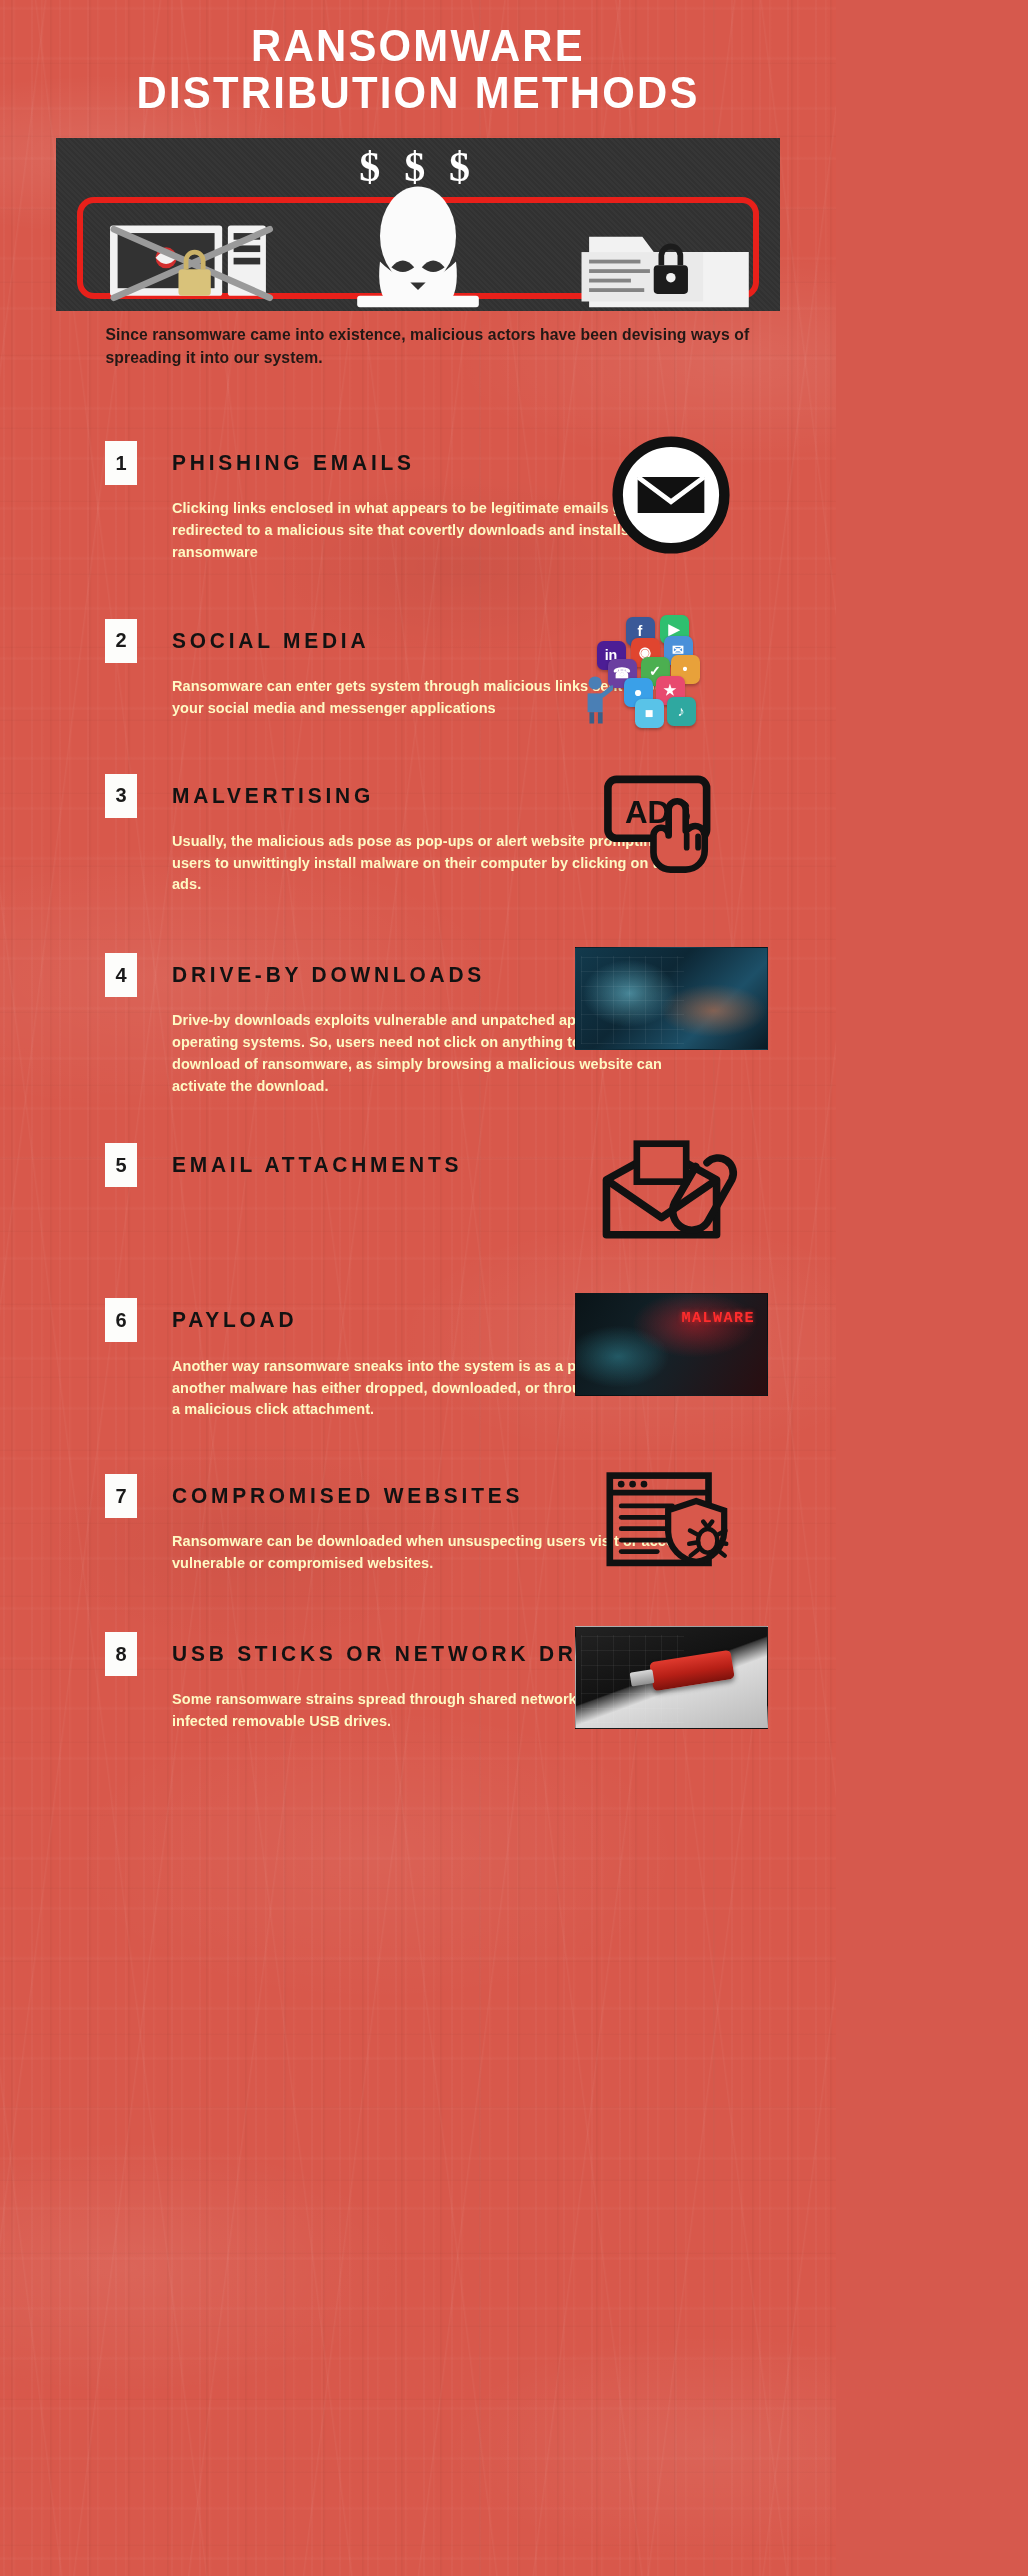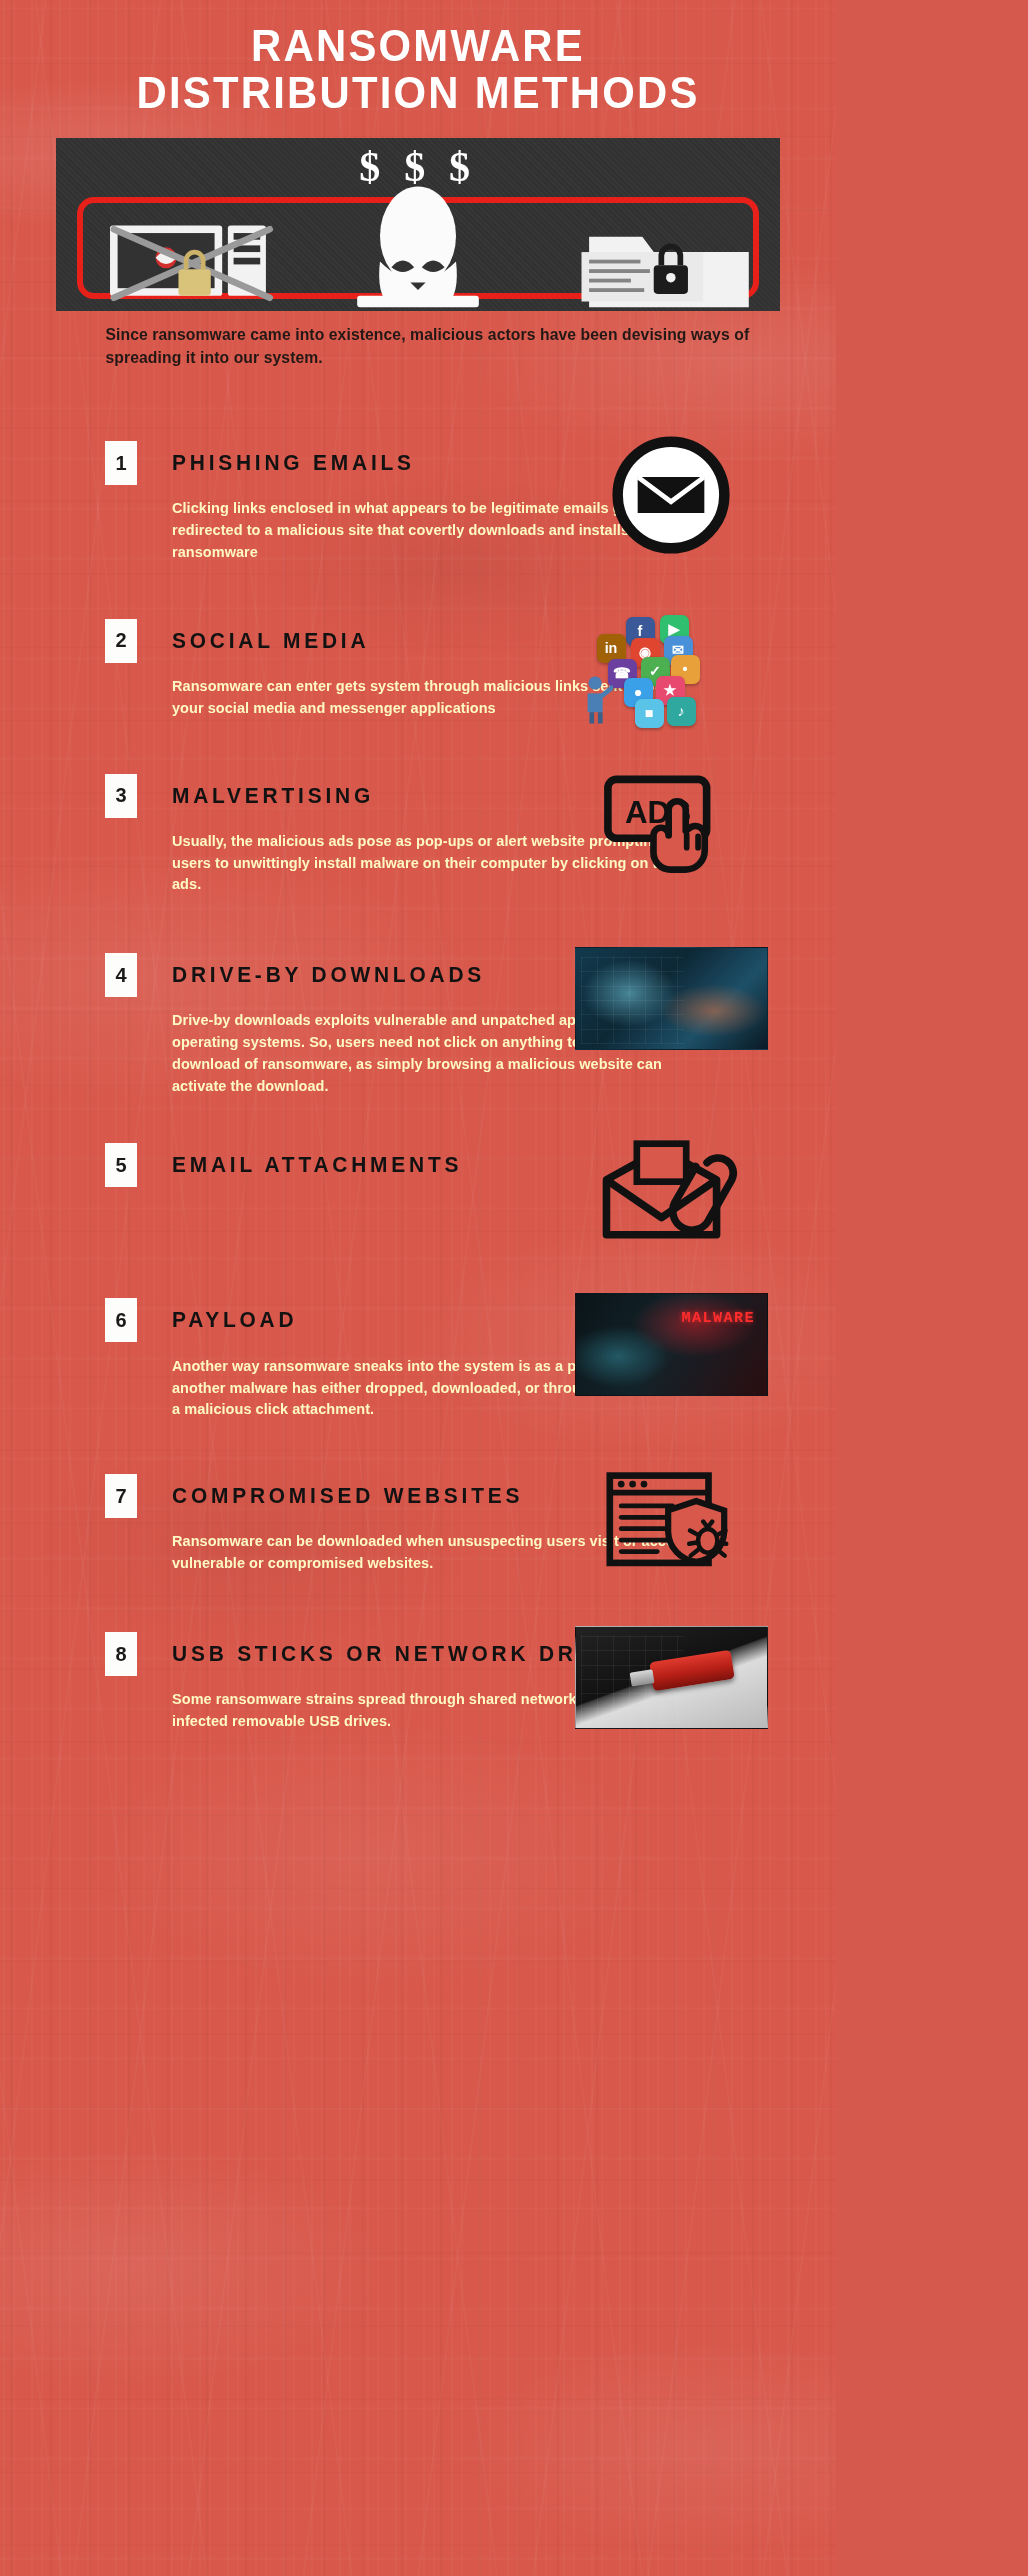--- a/index.html
+++ b/index.html
@@ -389,21 +389,21 @@
       <div class="item" style="margin-top:55px;">
         <div class="num">2</div>
         <div class="item-text">
           <div class="item-head">SOCIAL MEDIA</div>
           <div class="item-body">Ransomware can enter gets system through malicious links sent through your social media and messenger applications</div>
         </div>
         <div class="illus">
           <div class="social" id="social-cluster">
               <div class="sq" style="left: 50px; top: 3.8px; background: rgb(59, 89, 152);">f</div>
               <div class="sq" style="left: 84px; top: 1.9px; background: rgb(47, 191, 111);">▶</div>
-              <div class="sq" style="left: 21px; top: 21px; background: #a16207;">in</div>
+              <div class="sq" style="left: 21px; top: 28px; background: #4c1d95;">in</div>
               <div class="sq" style="left: 55px; top: 25px; background: rgb(224, 69, 47);">◉</div>
               <div class="sq" style="left: 88px; top: 23px; background: rgb(74, 144, 217);">✉</div>
               <div class="sq" style="left: 32px; top: 46px; background: rgb(107, 63, 160);">☎</div>
               <div class="sq" style="left: 65px; top: 44px; background: rgb(76, 175, 80);">✓</div>
               <div class="sq" style="left: 95px; top: 42px; background: rgb(232, 161, 58);">•</div>
               <div class="sq" style="left: 48px; top: 65px; background: rgb(58, 160, 232);">●</div>
               <div class="sq" style="left: 80px; top: 63px; background: rgb(232, 74, 111);">★</div>
               <div class="sq" style="left: 59px; top: 86px; background: rgb(89, 195, 232);">■</div>
               <div class="sq" style="left: 91px; top: 84px; background: rgb(47, 168, 160);">♪</div>
               <div style="position: absolute; left: 5.7px; top: 61px; width: 32px; height: 50px;">

